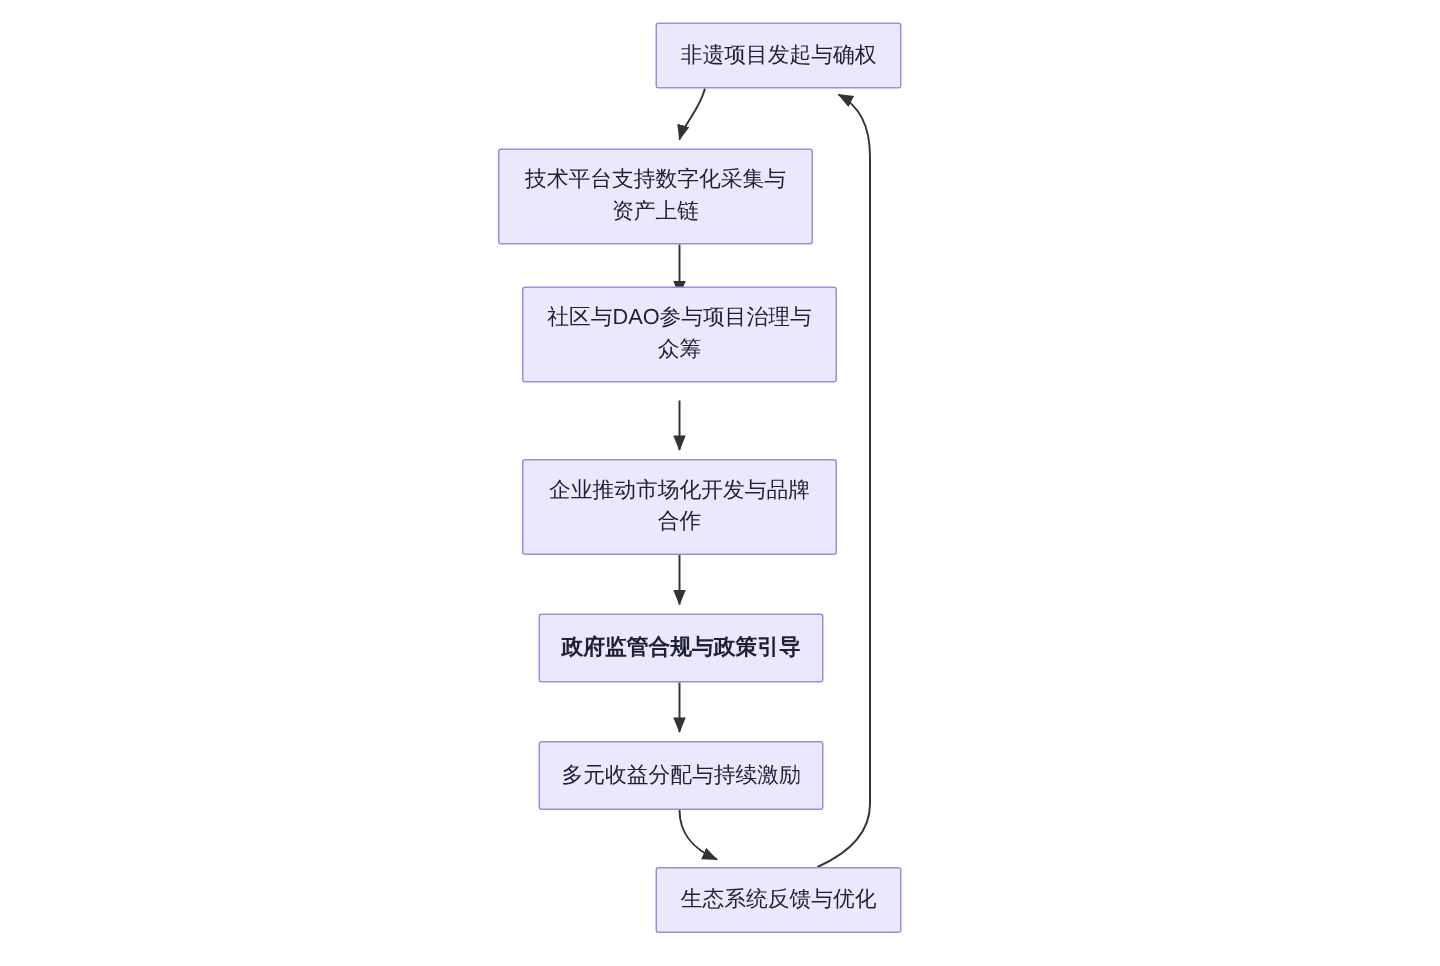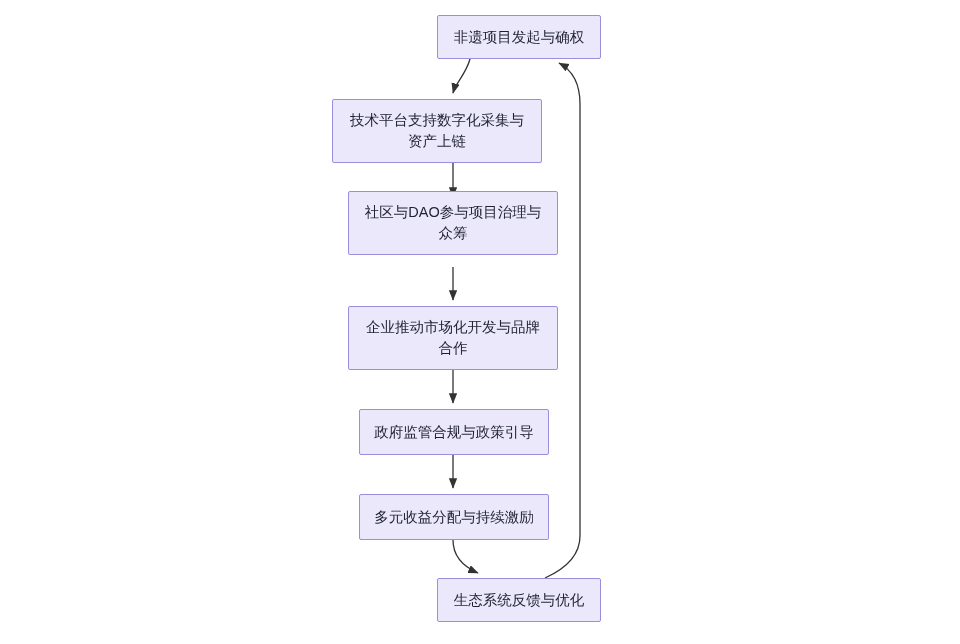--- a/index.html
+++ b/index.html
@@ -48,21 +48,21 @@
   .node .node-label {
     display: block;
     white-space: pre-line;
     width: 100%;
   }
   
   .n-start  { left: 437px; top: 15px;  width: 164px; height: 44px; }
   .n-tech   { left: 332px; top: 99px;  width: 210px; height: 64px; }
   .n-dao    { left: 348px; top: 191px; width: 210px; height: 64px; }
   .n-market { left: 348px; top: 306px; width: 210px; height: 64px; }
-  .n-gov    { left: 359px; top: 409px; width: 190px; height: 46px; }
+  .n-gov    { left: 359px; top: 409px; width: 190px; height: 46px; font-weight: bold; }
   .n-profit { left: 359px; top: 494px; width: 190px; height: 46px; text-align: center; }
   .n-eco    { left: 437px; top: 578px; width: 164px; height: 44px; }
 </style>
 </head>
 <body>
 
 <div id="diagram-canvas">
 
   <svg id="edge-layer" viewBox="0 0 960 644" width="960" height="644" xmlns="http://www.w3.org/2000/svg">
     <defs>

